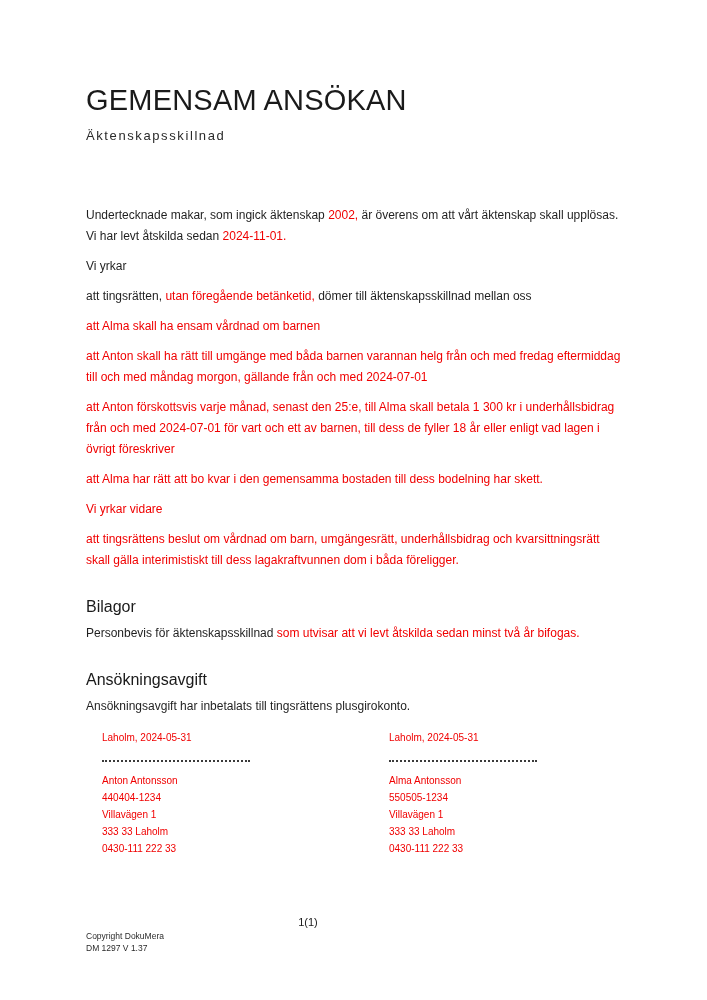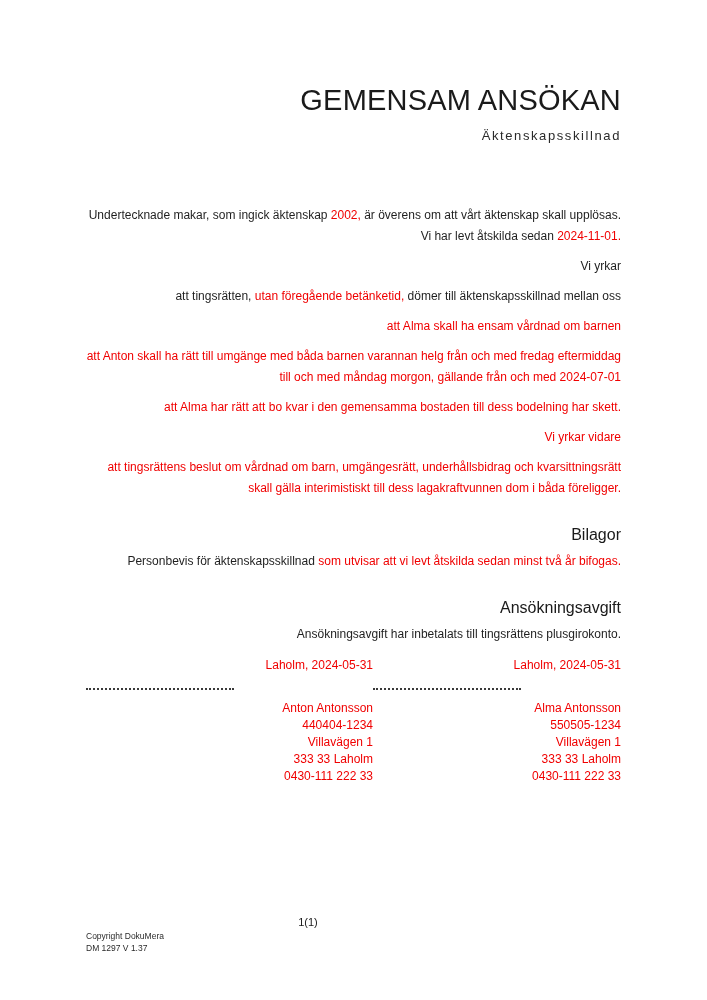--- a/index.html
+++ b/index.html
@@ -19,21 +19,21 @@
     overflow: hidden;
     font-family: "Liberation Sans", sans-serif;
     color: var(--text-black);
   }
   .page {
     position: relative;
     width: 707px;
     height: 1000px;
     padding: 84px 86px 0 86px;
   }
-  .content { width: 535px; text-align: right; }
+  .content { width: 535px; }
 
   h1 {
     margin: 0;
     font-size: 29px;
     font-weight: 300;
     letter-spacing: 0.2px;
     line-height: 1.15;
     color: #1a1a1a;
     white-space: nowrap;
   }
@@ -57,21 +57,21 @@
     font-size: 16px;
     font-weight: 400;
     color: #1a1a1a;
   }
 
   .sig-grid {
     display: grid;
     grid-template-columns: 287px 1fr;
     margin-top: 10px;
   }
-  .sig-col { font-size: 12px; }
+  .sig-col { font-size: 10px; margin-left: 16px; }
   .sig-place {
     color: var(--accent-red);
     line-height: 21px;
     margin-bottom: 12px;
   }
   .sig-line {
     width: 148px;
     height: 0;
     border-bottom: 2px dotted #3a3a3a;
     margin-bottom: 10px;
@@ -112,20 +112,21 @@
 
 
     <p>Vi yrkar</p>
 
     <p><span>att tingsrätten, </span><span class="red">utan föregående betänketid,</span><span> dömer till äktenskapsskillnad mellan oss</span></p>
 
     <p class="red">att Alma skall ha ensam vårdnad om barnen</p>
 
     <p class="red">att Anton skall ha rätt till umgänge med båda barnen varannan helg från och med fredag eftermiddag till och med måndag morgon, gällande från och med 2024-07-01</p>
 
+    <p class="red">att Anton förskottsvis varje månad, senast den 25:e, till Alma skall betala 1 300 kr i underhållsbidrag från och med 2024-07-01 för vart och ett av barnen, till dess de fyller 18 år eller enligt vad lagen i övrigt föreskriver</p>
 
     <p class="red">att Alma har rätt att bo kvar i den gemensamma bostaden till dess bodelning har skett.</p>
 
     <p class="red">Vi yrkar vidare</p>
 
     <p class="red">att tingsrättens beslut om vårdnad om barn, umgängesrätt, underhållsbidrag och kvarsittningsrätt skall gälla interimistiskt till dess lagakraftvunnen dom i båda föreligger.</p>
 
     <h2>Bilagor</h2>
     <p><span>Personbevis för äktenskapsskillnad </span><span class="red">som utvisar att vi levt åtskilda sedan minst två år bifogas.</span></p>
 

